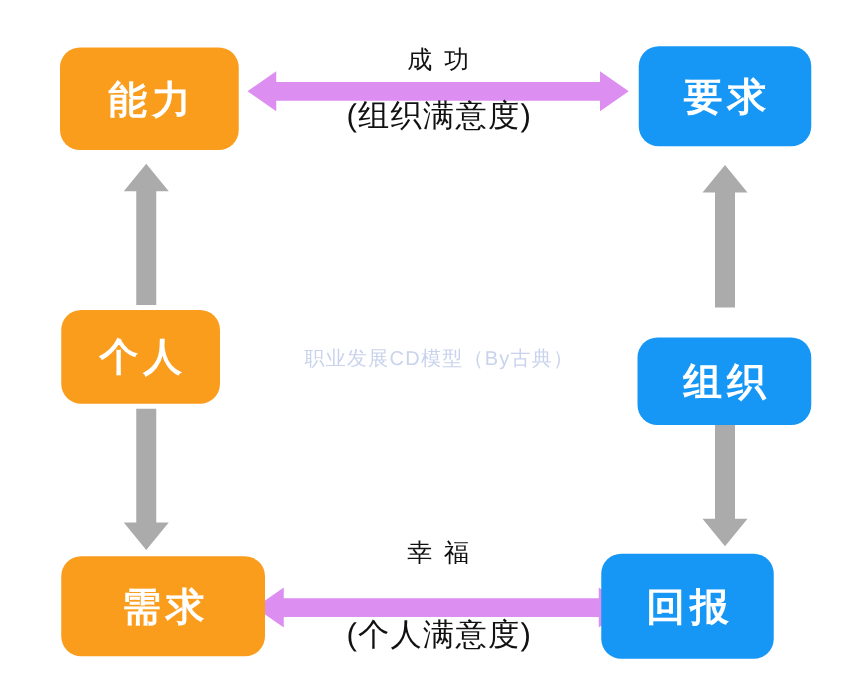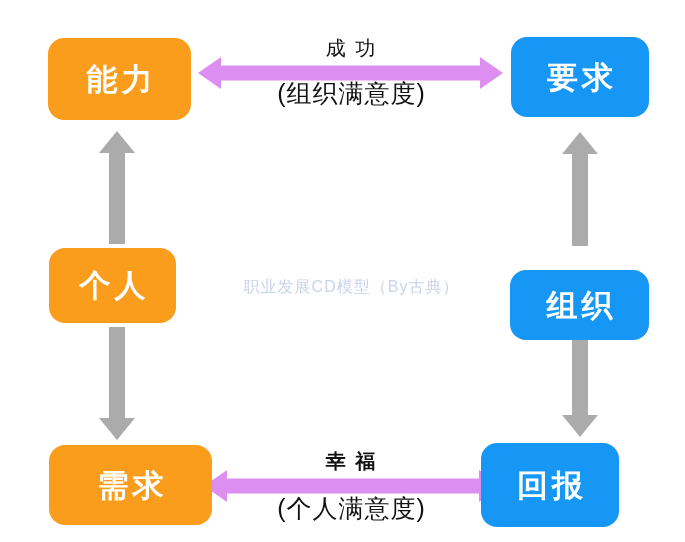--- a/index.html
+++ b/index.html
@@ -49,21 +49,21 @@
     text-align: center;
     color: #111111;
     line-height: 1.1;
     white-space: nowrap;
   }
   .rel-main { font-size: 20px; letter-spacing: 2px; }
   .rel-sub  { font-size: 25px; letter-spacing: 1px; }
 
   .success-label   { top: 37px;  }
   .success-sub     { top: 80px;  }
-  .happiness-label { top: 450px; font-weight: bold; }
+  .happiness-label { top: 432px; }
   .happiness-sub   { top: 495px; }
 
   .watermark {
     position: absolute;
     left: 198px;
     top: 277px;
     width: 307px;
     text-align: center;
     font-size: 16px;
     letter-spacing: 1px;

